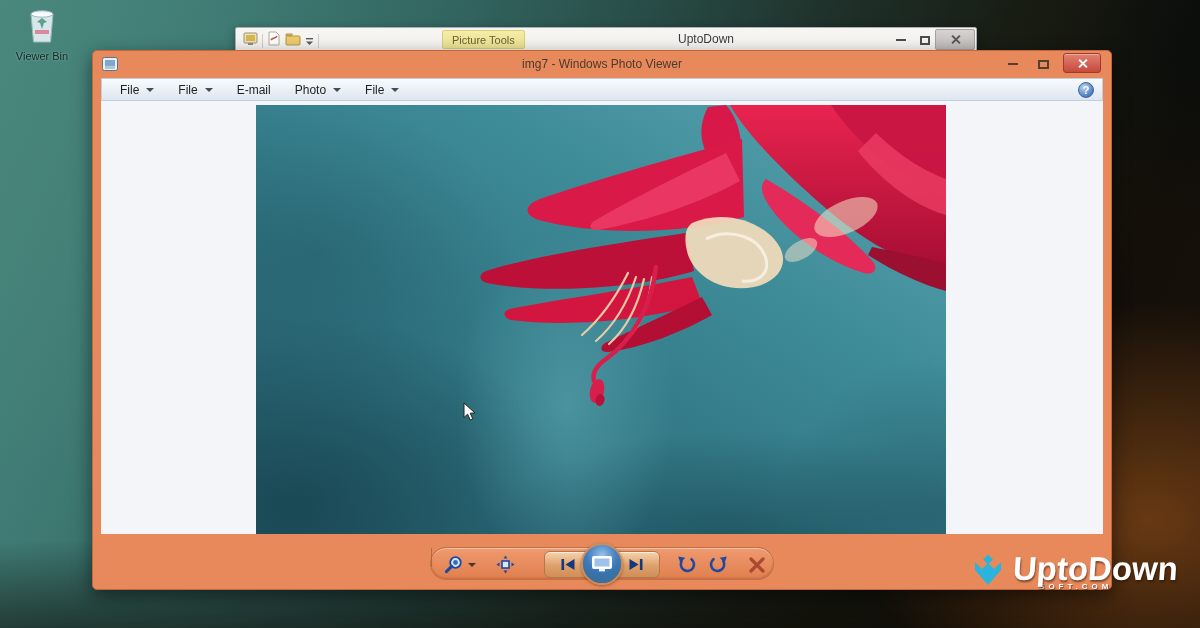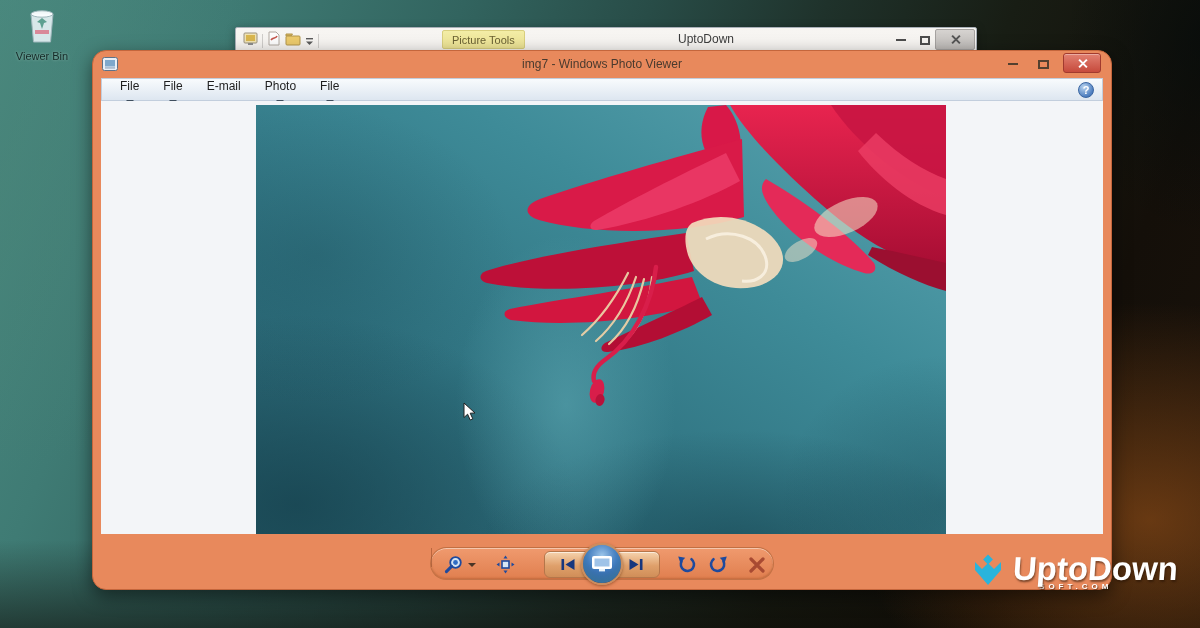--- a/index.html
+++ b/index.html
@@ -46,21 +46,21 @@
   }
   .xbars { position:relative; width:11px; height:11px; }
   .xbars::before, .xbars::after {
     content:""; position:absolute; left:5px; top:0; width:2px; height:11px; background:#555;
   }
   .xbars::before { transform:rotate(45deg); } .xbars::after { transform:rotate(-45deg); }
 
   
   .viewer {
     position:absolute; left:92px; top:50px; width:1020px; height:540px;
-    background:#e8895c; border:1px solid #c4663c; border-radius:14px;
+    background:#e8895c; border:1px solid #c4663c; border-radius:5px;
     box-shadow:0 6px 18px rgba(0,0,0,.5); z-index:2;
   }
   .v-titlebar { position:relative; height:27px; }
   .v-icon { position:absolute; left:9px; top:6px; }
   .v-title { position:absolute; left:0; right:0; top:6px; text-align:center; font-size:12px; color:#4a3a2e; }
   .v-ctrl { position:absolute; top:6px; width:24px; height:14px; display:flex; align-items:center; justify-content:center; }
   .v-min { right:86px; } .v-max { right:56px; }
   .v-glyph-min { width:10px; height:2px; background:#53402f; }
   .v-glyph-max { width:11px; height:9px; border:2px solid #53402f; }
   .v-close {
@@ -68,21 +68,21 @@
     background:linear-gradient(#e28172,#c64a3c); border:1px solid #a13a2e; border-radius:3px;
     display:flex; align-items:center; justify-content:center; box-shadow:inset 0 1px 0 rgba(255,255,255,.35);
   }
   .xbars-w::before, .xbars-w::after { background:#fff; }
 
   .menubar {
     position:relative; margin:0 8px; height:23px;
     background:linear-gradient(#f8fbfd,#dde6f0); border:1px solid #c2cedd;
     display:flex; align-items:center; padding-left:6px;
   }
-  .menu-item { display:flex; align-items:center; gap:7px; padding:0 12px; height:100%; font-size:12px; color:#1f1f1f; cursor:default;flex-direction:column; }
+  .menu-item { display:flex; align-items:center; gap:7px; padding:0 12px; height:100%; font-size:12px; color:#1f1f1f; cursor:default; }
   .caret-down { width:0; height:0; border-left:4px solid transparent; border-right:4px solid transparent; border-top:4px solid #3f4e5e; }
   .help-btn {
     position:absolute; right:8px; top:3px; width:16px; height:16px; border-radius:50%;
     background:radial-gradient(circle at 35% 30%, #b9d4ef, #4f7fc0 70%, #33639e);
     border:1px solid #3a66a2; color:#fff; font-size:11px; font-weight:bold;
     display:flex; align-items:center; justify-content:center;
   }
 
   .content { position:relative; margin:0 8px; height:433px; background:#f3f5f8; overflow:hidden; }
   .photo { position:absolute; left:155px; top:4px; width:690px; height:429px; }

